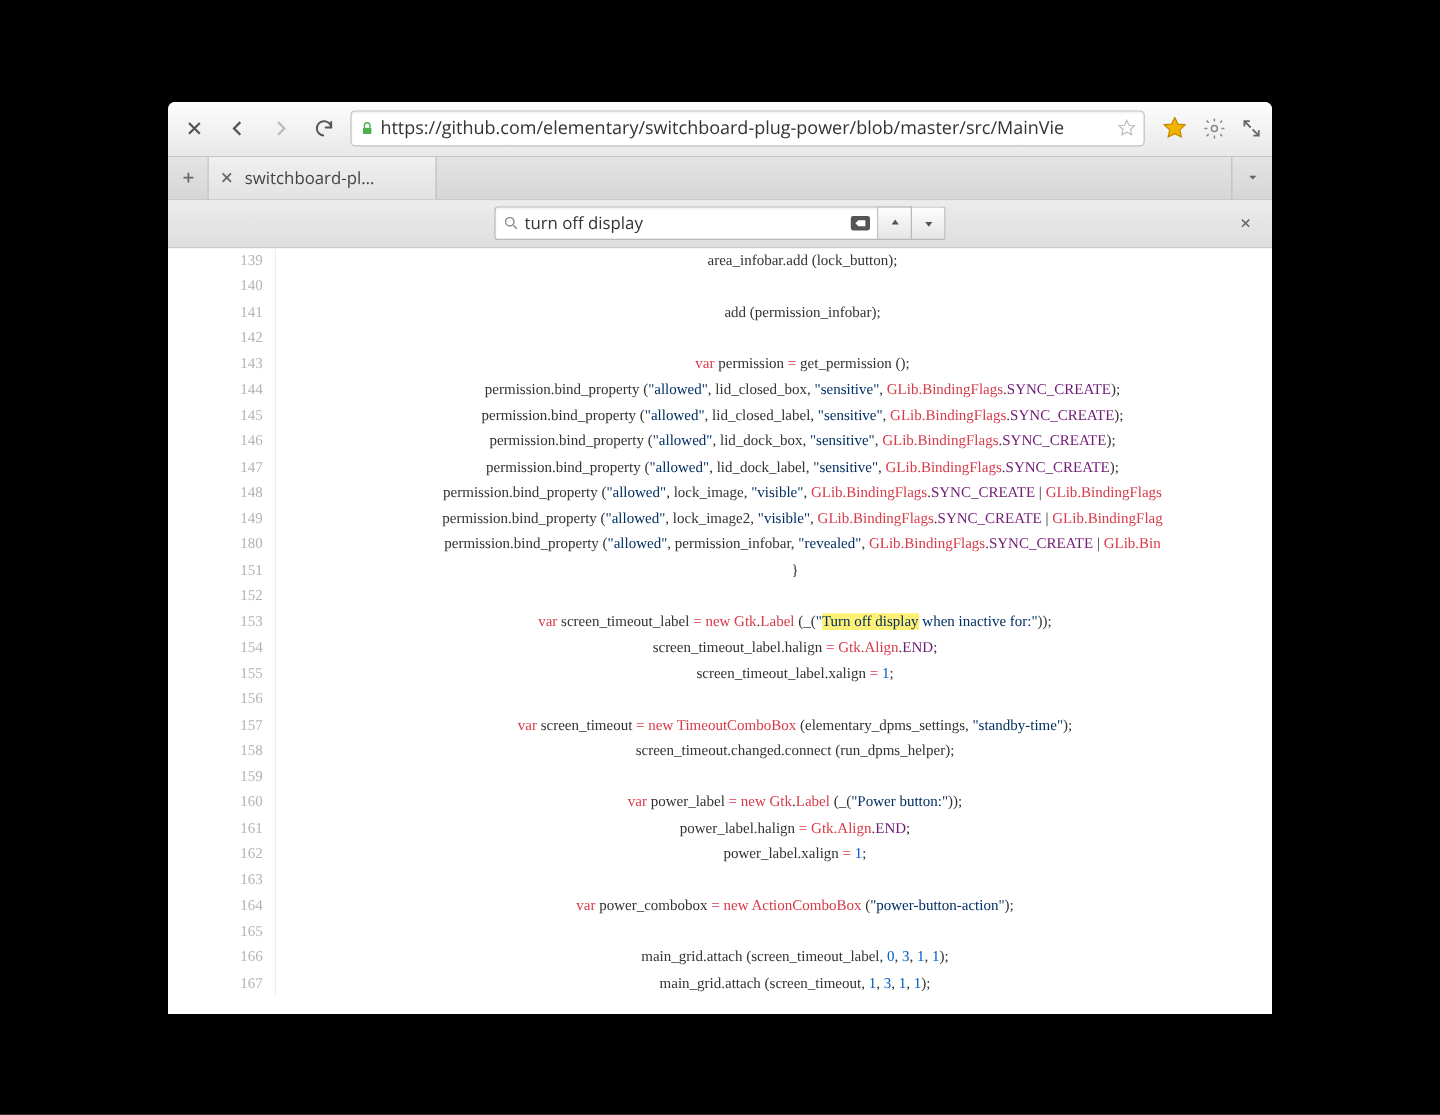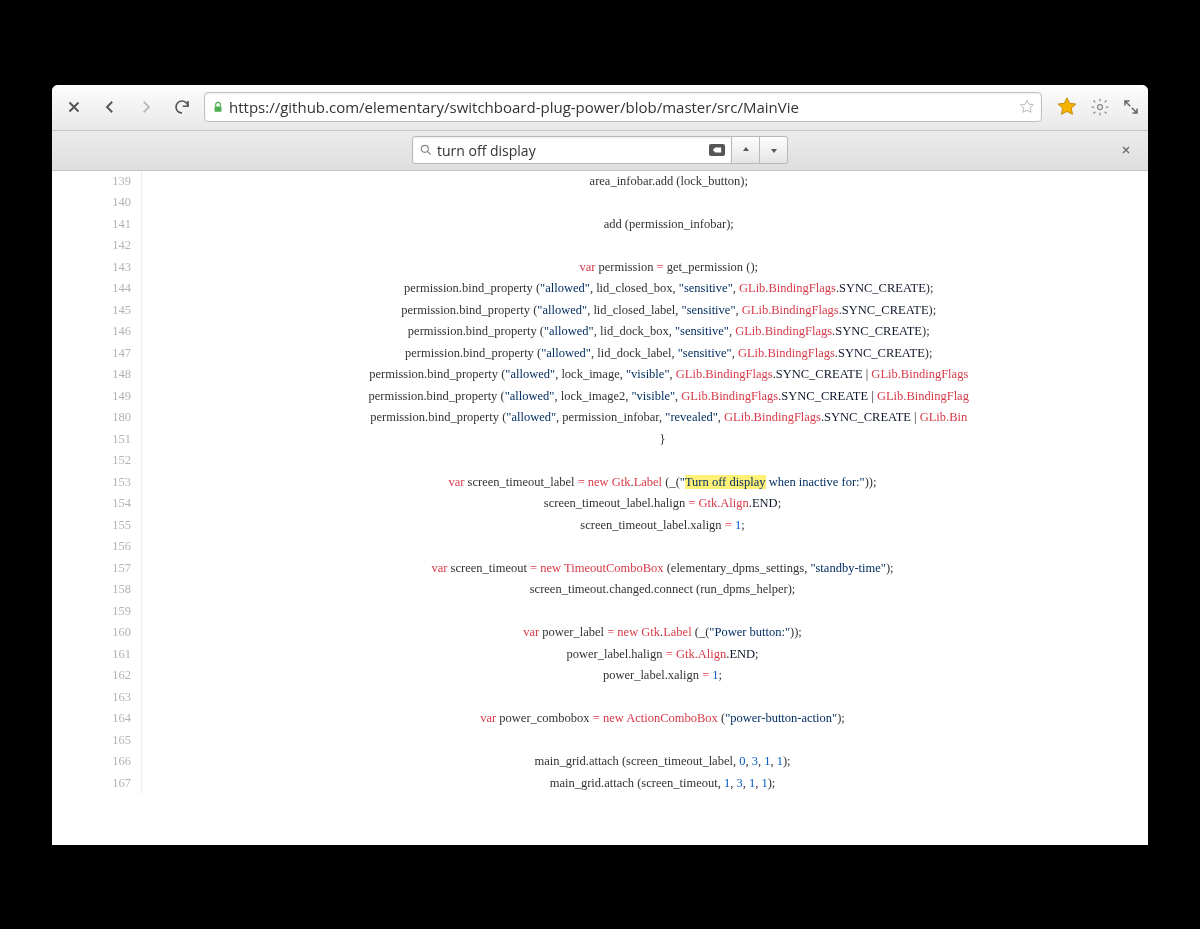--- a/index.html
+++ b/index.html
@@ -6,21 +6,21 @@
   html, body { height: 100%; }
   body {
     background: #000;
     font-family: "Open Sans", "Droid Sans", sans-serif;
     font-size: 13px;
     display: flex;
     align-items: center;
     justify-content: center;
   }
   .window {
-    width: 1096px;
+    width: 920px;
     height: 760px;
     background: #f5f5f5;
     border-radius: 6px 6px 0 0;
     box-shadow: 0 10px 40px rgba(0,0,0,.5);
     overflow: hidden;
     position: relative;
     display: flex;
     flex-direction: column;
   }
   
@@ -173,21 +173,21 @@
     white-space: pre;
     overflow:hidden;
     color:#333;
   }
   .code div { height:21.5px;text-align:center; }
   .k { color:#d73a49; }      
   .s { color:#032f62; }      
   .n { color:#333; }
   .num { color:#005cc5; }
   .ns { color:#d73a49; }     
-  .mem { color:#0f172a; }    
+  .mem { color:#701a75; }    
   .hl { background:#fff176; }
 </style>
 </head>
 <body>
 
 <div class="window">
 
   <div class="toolbar">
     <div class="tbtn">
       <svg viewBox="0 0 24 24" fill="none" stroke="currentColor" stroke-width="2.5">
@@ -235,20 +235,41 @@
           <path d="M12 2v3M12 19v3M4.2 4.2l2.1 2.1M17.7 17.7l2.1 2.1M2 12h3M19 12h3M4.2 19.8l2.1-2.1M17.7 6.3l2.1-2.1"></path>
         </svg>
     </span>
     <span class="expand">
       <svg viewBox="0 0 24 24" fill="none" stroke="currentColor" stroke-width="2">
           <path d="M4 10V4h6M20 14v6h-6M4 4l7 7M20 20l-7-7"></path>
         </svg>
     </span>
   </div>
 
+  <div class="tabbar">
+    <div class="newtab">
+      <svg viewBox="0 0 24 24" fill="none" stroke="currentColor" stroke-width="2.5">
+          <path d="M12 5v14M5 12h14"></path>
+        </svg>
+    </div>
+    <div class="tab">
+      <span class="tab-close">
+        <svg viewBox="0 0 24 24" fill="none" stroke="currentColor" stroke-width="2.5">
+            <path d="M6 6l12 12M18 6L6 18"></path>
+          </svg>
+      </span>
+      <span class="tab-title">switchboard-pl…</span>
+    </div>
+    <div class="tabbar-spacer"></div>
+    <div class="tabmenu">
+      <svg viewBox="0 0 24 24" fill="currentColor">
+          <path d="M6 9l6 6 6-6z"></path>
+        </svg>
+    </div>
+  </div>
 
   <div class="findbar">
     <div class="findbox-wrap">
       <div class="findbox">
         <span class="search-ic">
           <svg viewBox="0 0 24 24" fill="none" stroke="currentColor" stroke-width="2">
               <circle cx="10" cy="10" r="6"></circle>
               <path d="M20 20l-5-5"></path>
             </svg>
         </span>

